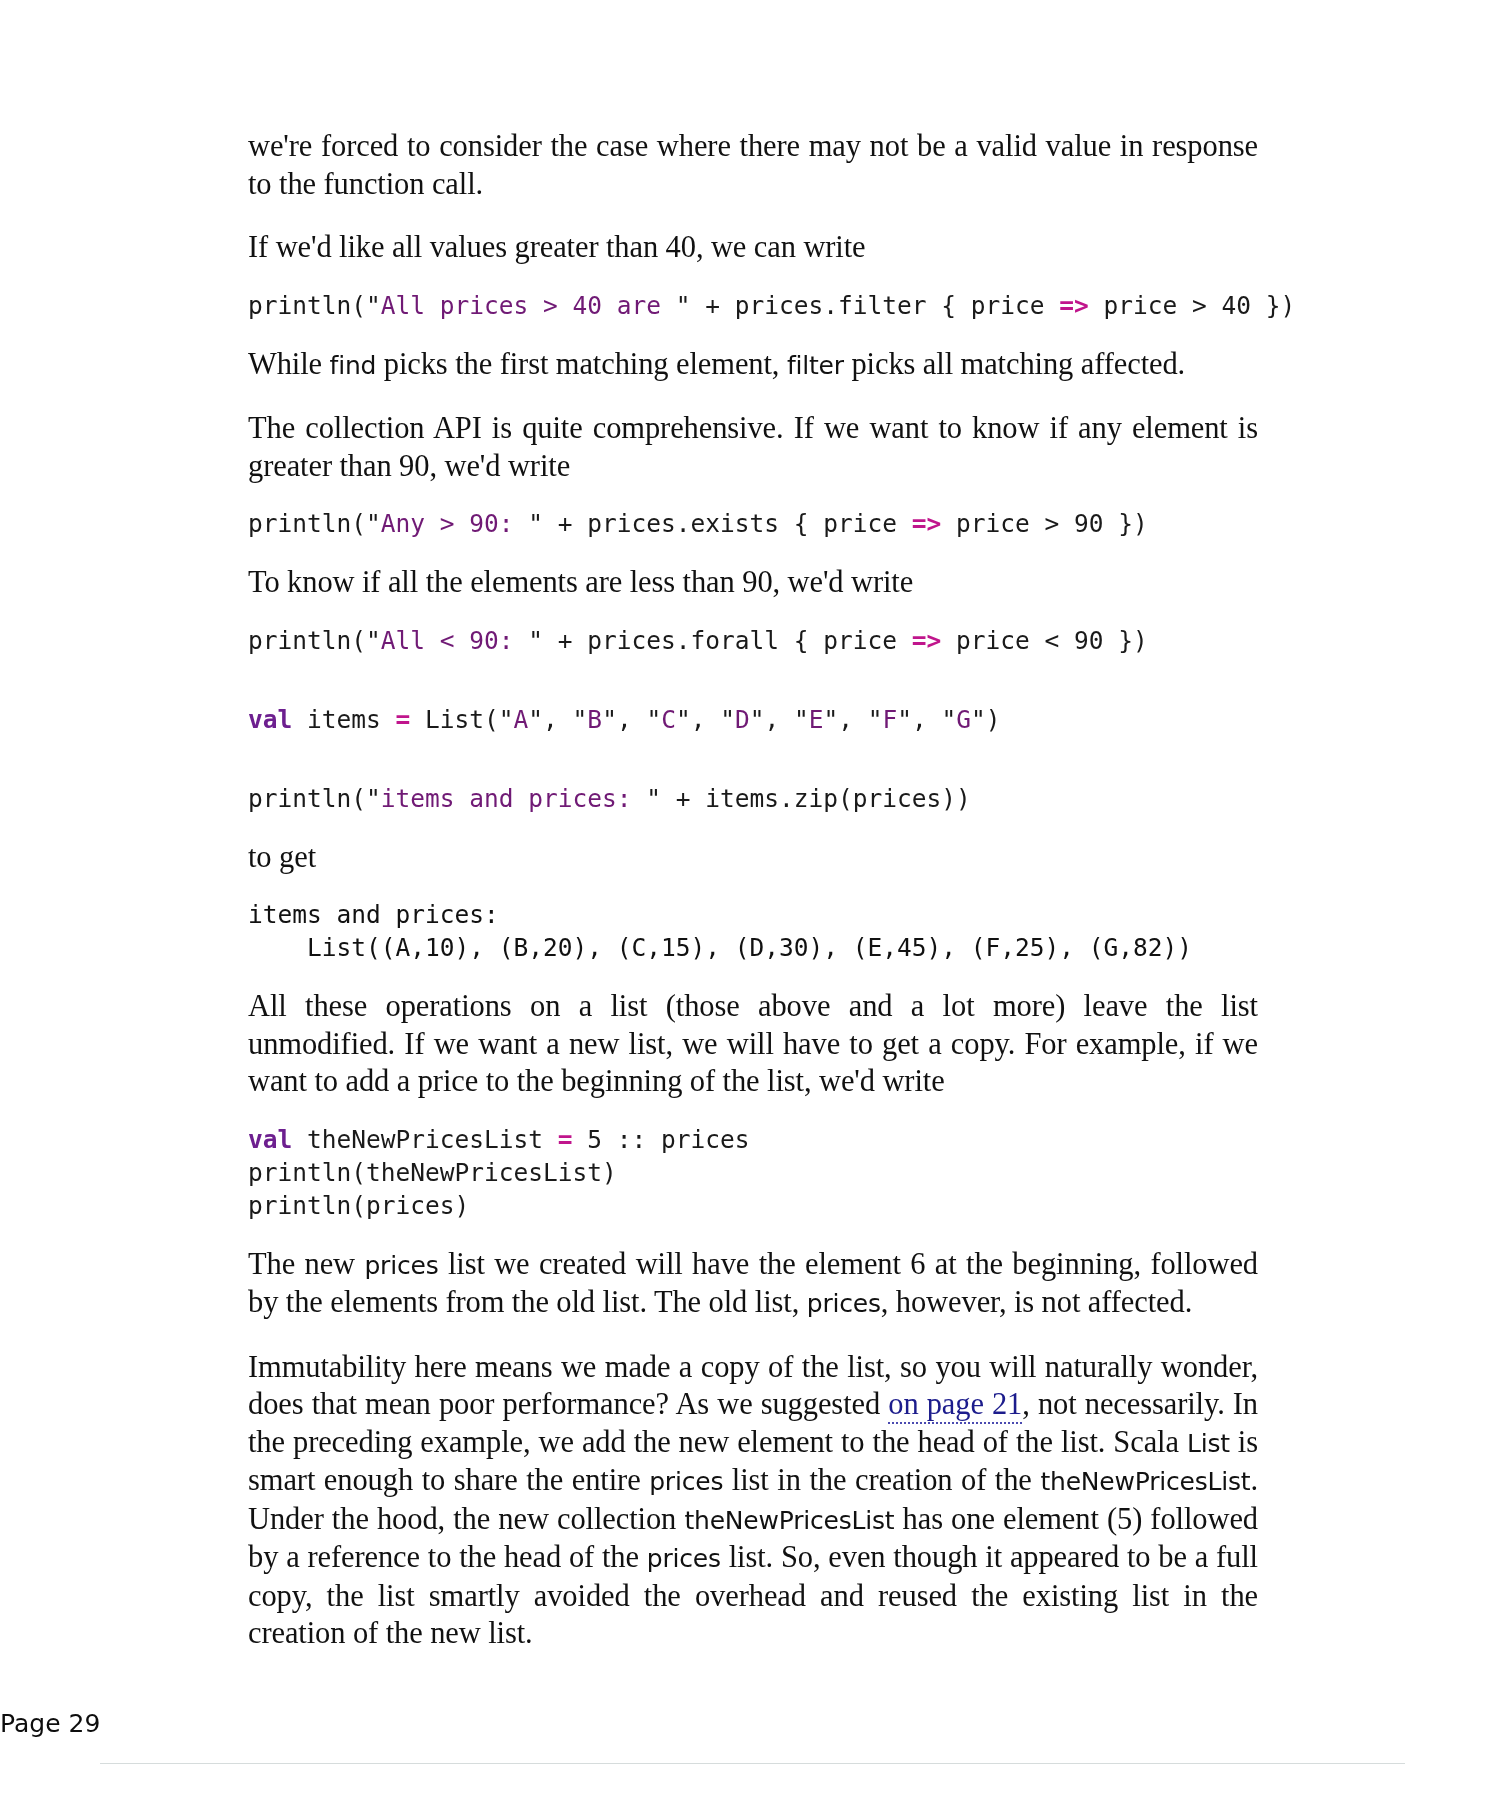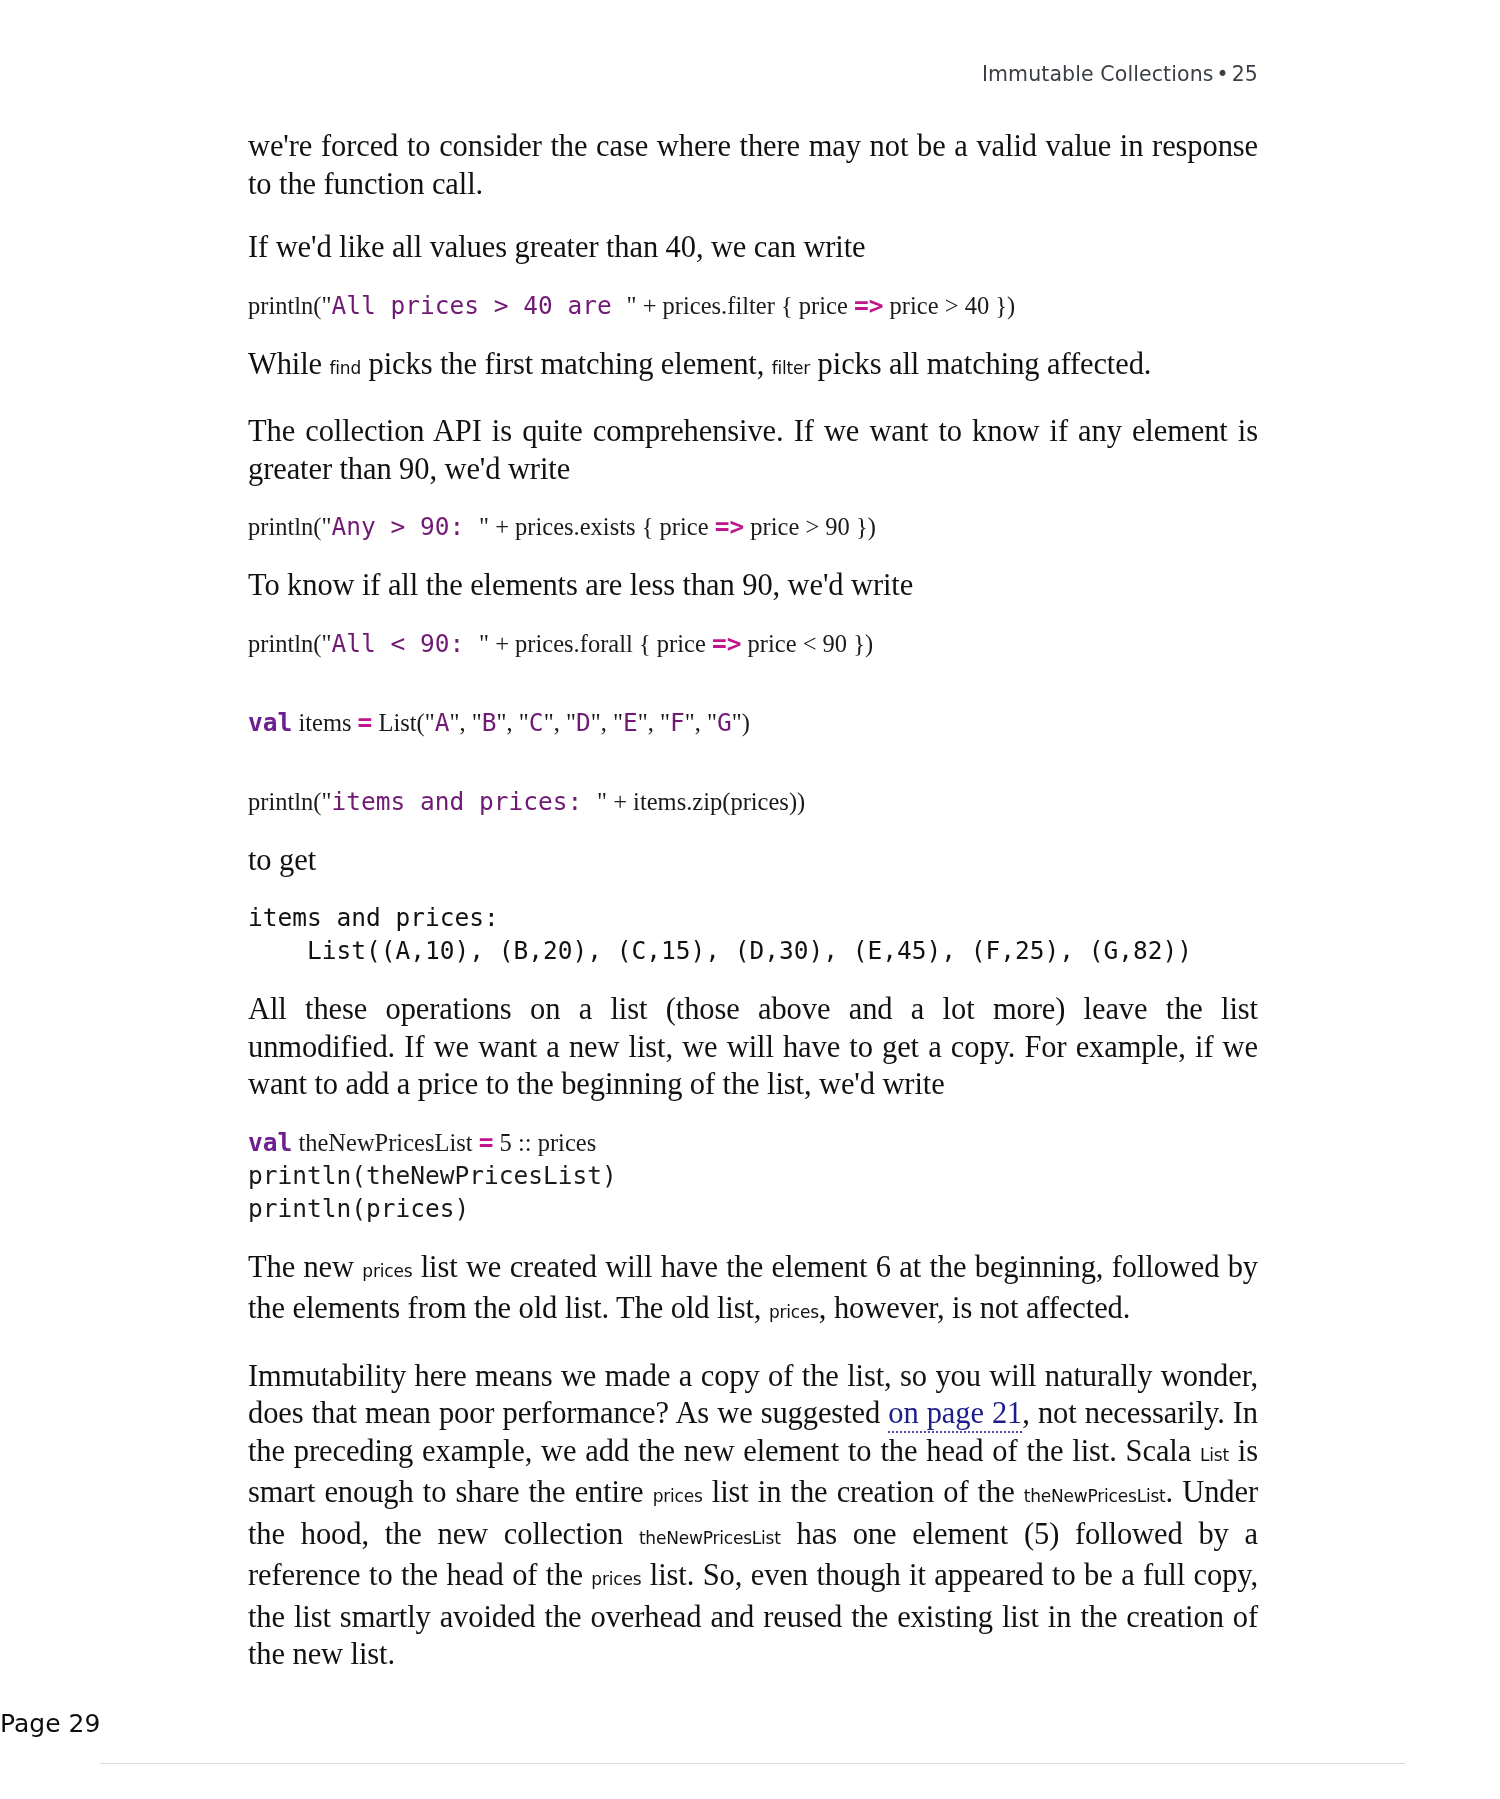--- a/index.html
+++ b/index.html
@@ -67,33 +67,33 @@
     font-family: "DejaVu Sans Mono", monospace;
     font-size: 24.5px;
     line-height: 33px;
     color: #1a1a1a;
     white-space: pre;
     letter-spacing: 0px;
   }
   pre.code .kw     { color: #6d1f8f; font-weight: bold; }
   pre.code .op     { color: #c0158c; font-weight: bold; }
   pre.code .str    { color: #701a75; }
-  pre.code .plain  { color: #1a1a1a; font-family: Liberation Serif, serif; }
+  pre.code .plain  { color: #1a1a1a; }
   pre.output {
     margin: 0;
     padding: 0;
     font-family: "DejaVu Sans Mono", monospace;
     font-size: 24.5px;
     line-height: 33px;
     color: #111111;
     white-space: pre;
   }
   code.inline {
     font-family: "DejaVu Sans", sans-serif;
-    font-size: 17px;
+    font-size: 25px;
     letter-spacing: -0.2px;
     margin-top: 28px;
   }
   a.xref {
     color: #1c1c8c;
     text-decoration: none;
     border-bottom: 2px dotted #4a4ab0;
     padding-bottom: 1px;
   }
   .footer-rule {
@@ -113,23 +113,20 @@
     font-family: "DejaVu Sans", sans-serif;
     font-size: 25px;
     color: #0d0d0d;
   }
 </style>
 </head>
 <body>
 
 <div class="page">
 
-  <div class="running-head">
-    <span>Immutable Collections</span><span class="bullet">•</span><span>25</span>
-  </div>
 
   <div class="content">
 
     <p class="body-text last-line-natural">we're forced to consider the case where there may not be a valid value in response to the function call.</p>
     <div class="gap-p"></div>
 
     <p class="body-text last-line-natural">If we'd like all values greater than 40, we can write</p>
     <div class="gap-pre"></div>
 
     <pre class="code"><span><span class="plain">println(</span><span class="plain">"</span><span class="str">All prices &gt; 40 are </span><span class="plain">"</span><span class="plain"> + prices.filter { price </span><span class="op">=&gt;</span><span class="plain"> price &gt; 40 })</span></span></pre>

